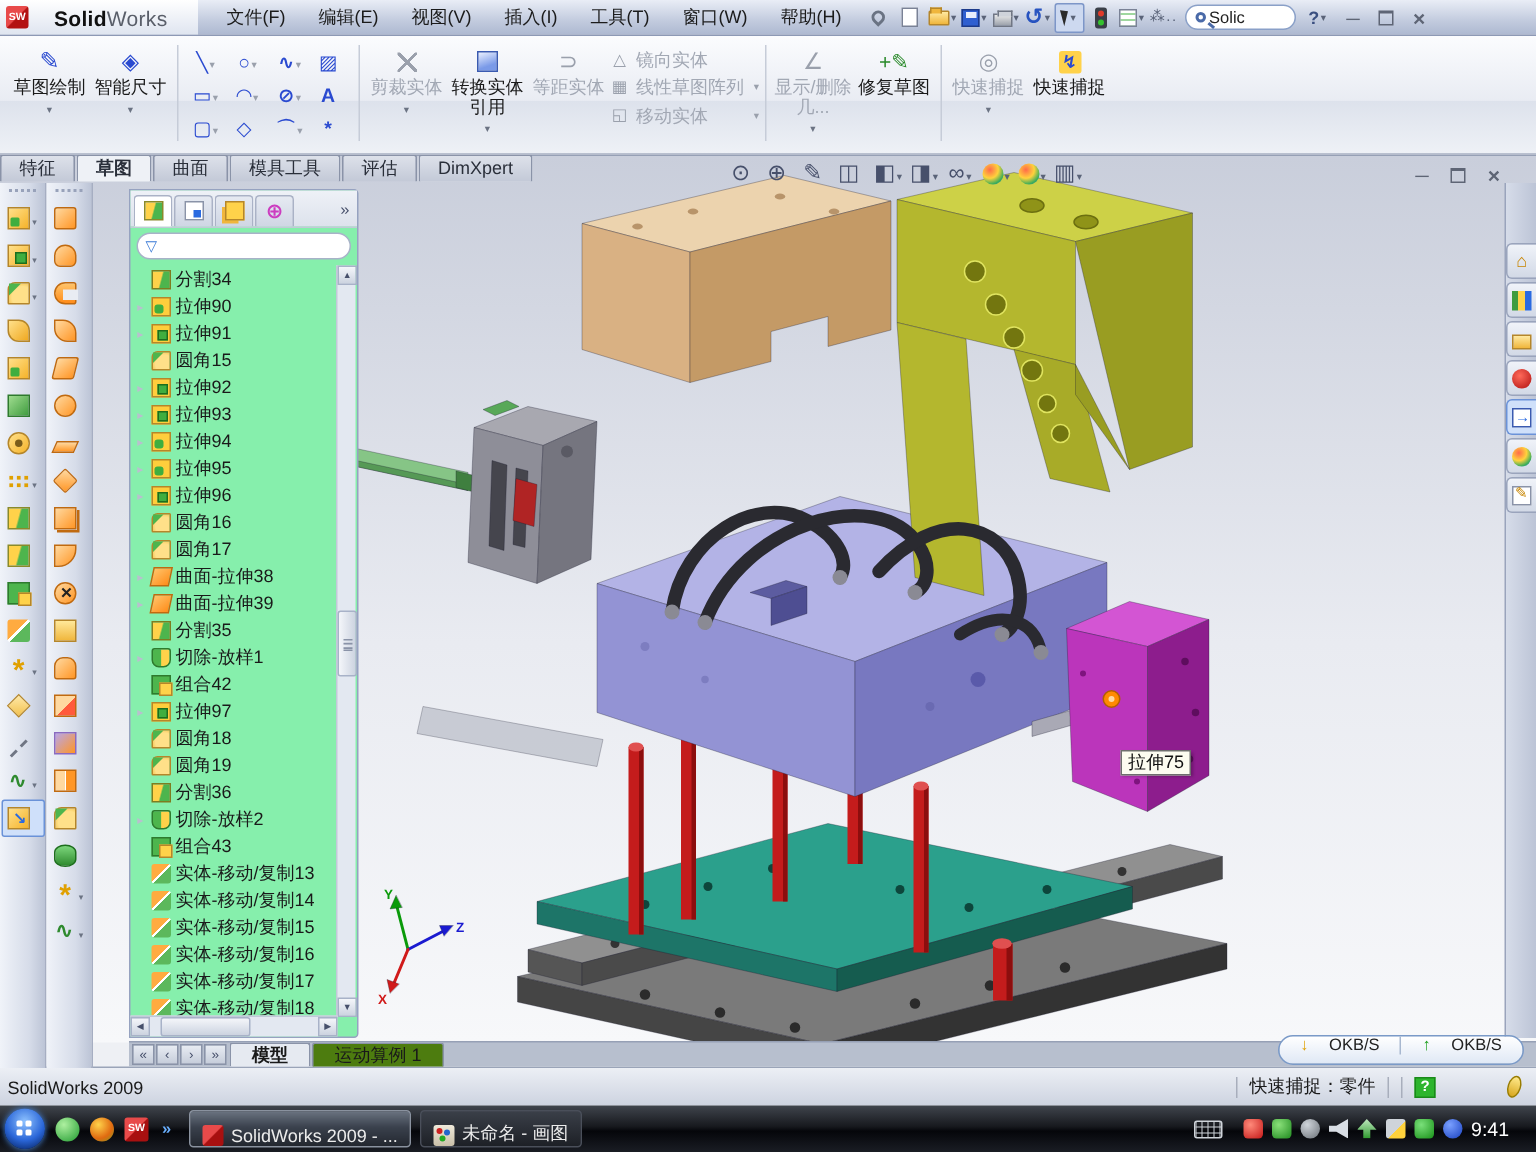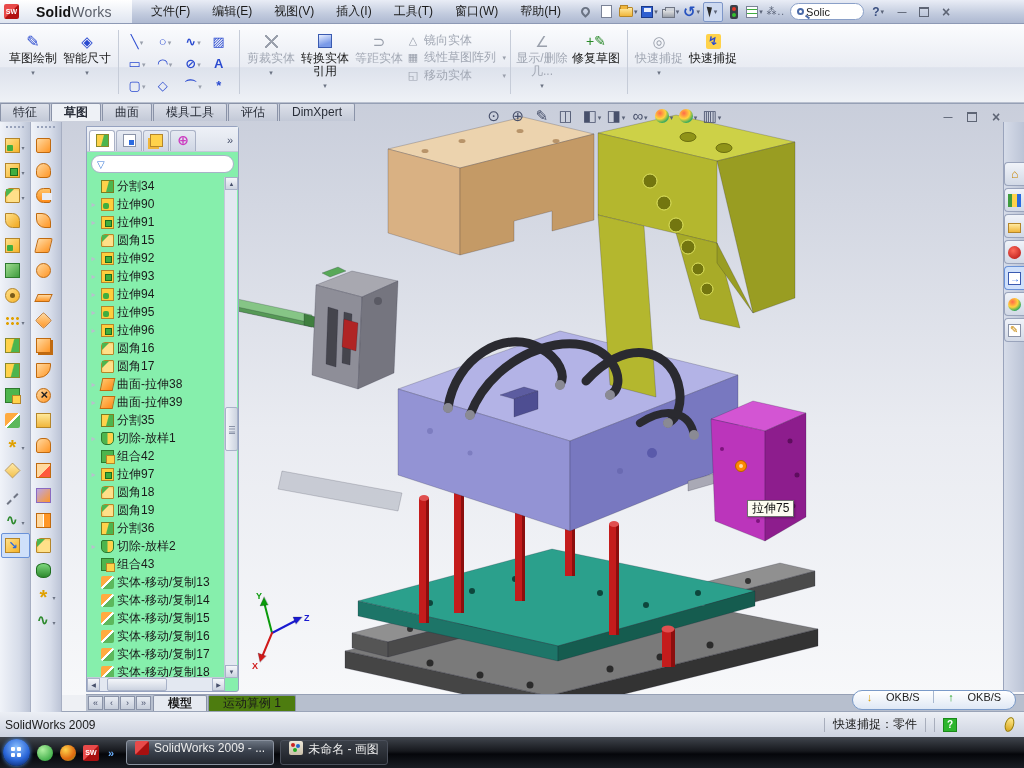--- a/index.html
+++ b/index.html
@@ -262,21 +262,21 @@
   .orb{width:27px;height:27px;border-radius:50%;margin:0 7px 0 3px;position:relative;
     background:radial-gradient(circle at 50% 32%,#8ec2ff,#2a66d8 55%,#0a2a6e 90%);box-shadow:0 0 4px #4a8ae0}
   .orb::after{content:"";position:absolute;left:8px;top:8px;width:4px;height:4px;background:#fff;
     box-shadow:6px 0 #fff,0 6px #fff,6px 6px #fff;border-radius:1px}
   .ql{display:flex;align-items:center;gap:7px;margin-right:10px}
   .qli{width:16px;height:16px;display:flex;align-items:center;justify-content:center}
   .ql-msn{background:radial-gradient(circle at 35% 30%,#aef0a0,#1f9a2f);border-radius:50%}
   .ql-ball{background:radial-gradient(circle at 35% 30%,#ffd24a,#e06a10 60%,#7a9a20);border-radius:50%}
   .ql-sw{background:linear-gradient(135deg,#e84a4a 48%,#a81010 52%);border-radius:2px;color:#fff;font-size:7px;font-weight:bold}
   .ql-more{color:#6ab0ff;font-weight:bold;font-size:11px;width:10px}
-  .taskbtn{height:25px;display:flex;align-items:flex-start;gap:5px;padding:0 8px;margin-right:6px;border-radius:3px;
+  .taskbtn{height:25px;display:flex;align-items:flex-end;gap:5px;padding:0 8px;margin-right:6px;border-radius:3px;
     font-size:12px;color:#ececec;background:linear-gradient(#3a3f48,#1d2026);border:1px solid #4a4f5a;
     max-width:152px;overflow:hidden;white-space:nowrap}
   .taskbtn.active{background:linear-gradient(#6a7380,#3a414d 45%,#23272f);border-color:#8a929f}
   .tk-ic{width:14px;height:14px;flex:0 0 14px;border-radius:2px}
   .tk-sw{background:linear-gradient(135deg,#e84a4a 48%,#a81010 52%)}
   .tk-paint{background:linear-gradient(#efe9da,#c9bfa8);position:relative}
   .tk-paint::after{content:"";position:absolute;left:2px;top:2px;width:4px;height:4px;background:#c22;border-radius:50%;
     box-shadow:5px 1px 0 #26c,2px 5px 0 #2a2}
   .tray{margin-left:auto;display:flex;align-items:center;gap:6px;padding-right:8px}
   .kbd{width:19px;height:12px;border:1px solid #cfd4da;border-radius:2px;margin-right:8px;
@@ -1062,15 +1062,20 @@
         <span class="qli ql-sw">SW</span>
         <span class="qli ql-more">»</span>
       </div>
     <span style="display:contents"><span class="taskbtn active">
     <span class="tk-ic tk-sw"></span>
     <span>SolidWorks 2009 - ...</span>
   </span><span class="taskbtn">
     <span class="tk-ic tk-paint"></span>
     <span>未命名 - 画图</span>
   </span></span>
+    <div class="tray">
+      <span class="kbd"></span>
+      <span style="display:contents"><span class="tri t-red"></span><span class="tri t-grn"></span><span class="tri t-gry"></span><span class="tri t-spk"></span><span class="tri t-up"></span><span class="tri t-net"></span><span class="tri t-pls"></span><span class="tri t-min"></span></span>
+      <span class="clock">9:41</span>
+    </div>
   </div>
 
 </div>
 
 </body></html>

